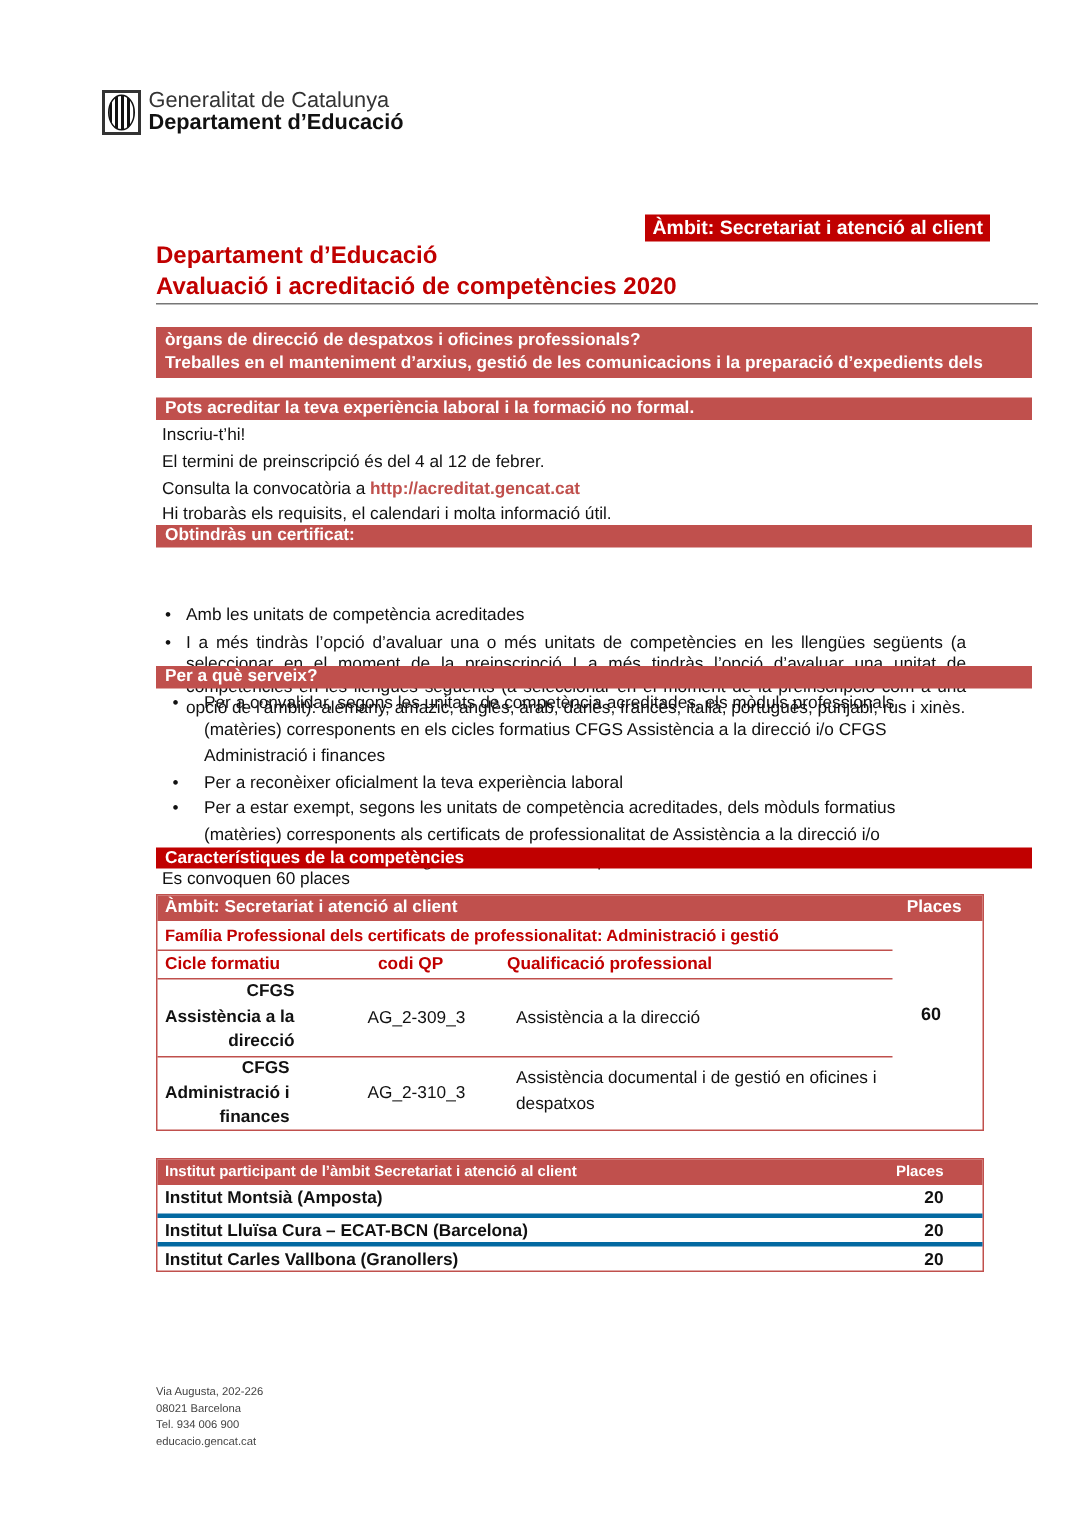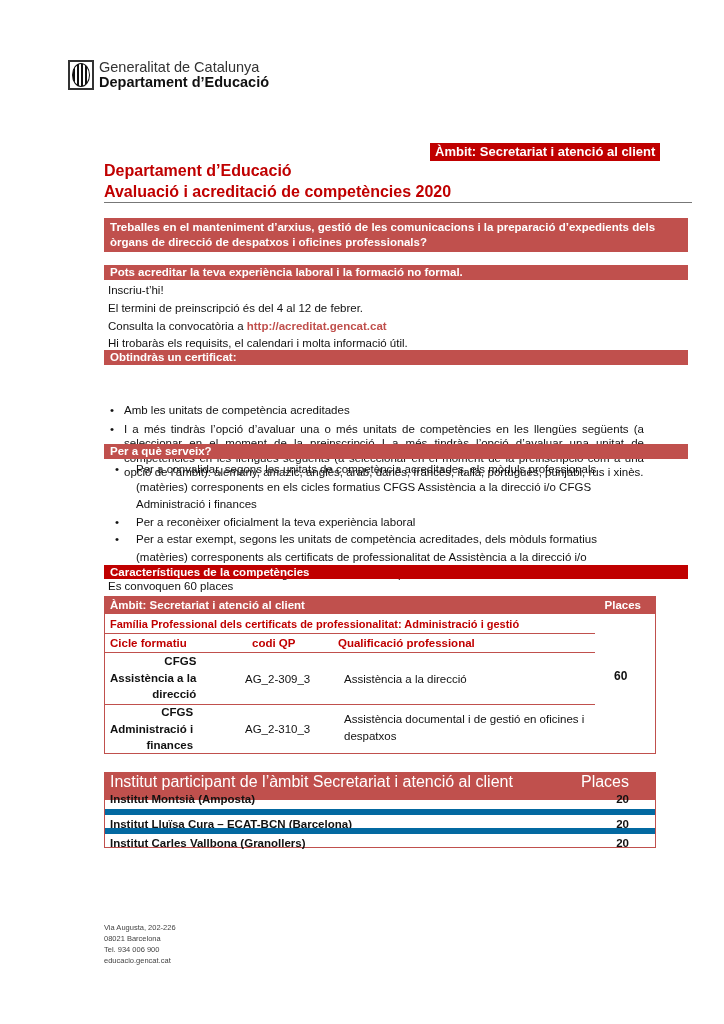--- a/index.html
+++ b/index.html
@@ -46,23 +46,23 @@
   .t1-head .r { position: absolute; right: 14px; }
   .t1-fam { position: absolute; left: 5px; top: 18px; color: #c00000; font-size: 11px; font-weight: bold; line-height: 18px; }
   .rule { position: absolute; height: 1px; background: #c0504d; }
   .t1-colh { position: absolute; top: 38px; color: #c00000; font-size: 11.5px; font-weight: bold; line-height: 16px; }
   .cell { position: absolute; font-size: 11.5px; line-height: 16px; color: #111; }
   .cell.b { font-weight: bold; text-align: right; }
   .places-60 { position: absolute; left: 509px; top: 72px; font-size: 12px; font-weight: bold; }
 
   
   .t2 { left: 104px; top: 772px; width: 552px; height: 76px; border: 1px solid #c0504d; box-sizing: border-box; }
-  .t2-head { position: absolute; left: 0; top: 0; width: 100%; height: 27px; background: #c0504d; color: #fff;
-             font-size: 16px; font-weight: normal; line-height: 17px; }
-  .t2-row { position: absolute; left: 0; width: 100%; height: 19px; font-size: 11.5px; font-weight: bold; line-height: 19px; border-top: 6px solid #0369a1; box-sizing: border-box; }
+  .t2-head { position: absolute; left: 0; top: 0; width: 100%; height: 17px; background: #c0504d; color: #fff;
+             font-size: 10px; font-weight: bold; line-height: 17px; }
+  .t2-row { position: absolute; left: 0; width: 100%; height: 19px; font-size: 11.5px; font-weight: bold; line-height: 19px; border-top: 3px solid #0369a1; box-sizing: border-box; }
   .t2-row .n { position: absolute; left: 5px; }
   .t2-row .p { position: absolute; right: 26px; }
 
   .footer { left: 104px; top: 922px; font-size: 7.5px; line-height: 11px; color: #444; }
 </style>
 </head>
 <body>
 
 <div class="abs logo">
   <div class="logo-mark">
@@ -76,22 +76,22 @@
 
 <div class="abs ambit-badge">Àmbit: Secretariat i atenció al client</div>
 
 <div class="abs title">
   <div>Departament d’Educació</div>
   <div>Avaluació i acreditació de competències 2020</div>
 </div>
 <div class="abs title-rule"></div>
 
 <div class="abs band" style="top:218px; padding-top:2px; padding-bottom:2px;">
+  <div>òrgans de direcció de despatxos i oficines professionals?</div>
   <div>Treballes en el manteniment d’arxius, gestió de les comunicacions i la preparació d’expedients dels</div>
-  <div>òrgans de direcció de despatxos i oficines professionals?</div>
 </div>
 
 <div class="abs band" style="top:265px;">Pots acreditar la teva experiència laboral i la formació no formal.</div>
 <div class="abs txt" style="top:281px;">Inscriu-t’hi!</div>
 <div class="abs txt" style="top:299px;">El termini de preinscripció és del 4 al 12 de febrer.</div>
 <div class="abs txt" style="top:317px;">
   <span>Consulta la convocatòria a </span><span class="link">http://acreditat.gencat.cat</span>
 </div>
 <div class="abs txt" style="top:334px;">Hi trobaràs els requisits, el calendari i molta informació útil.</div>
 

